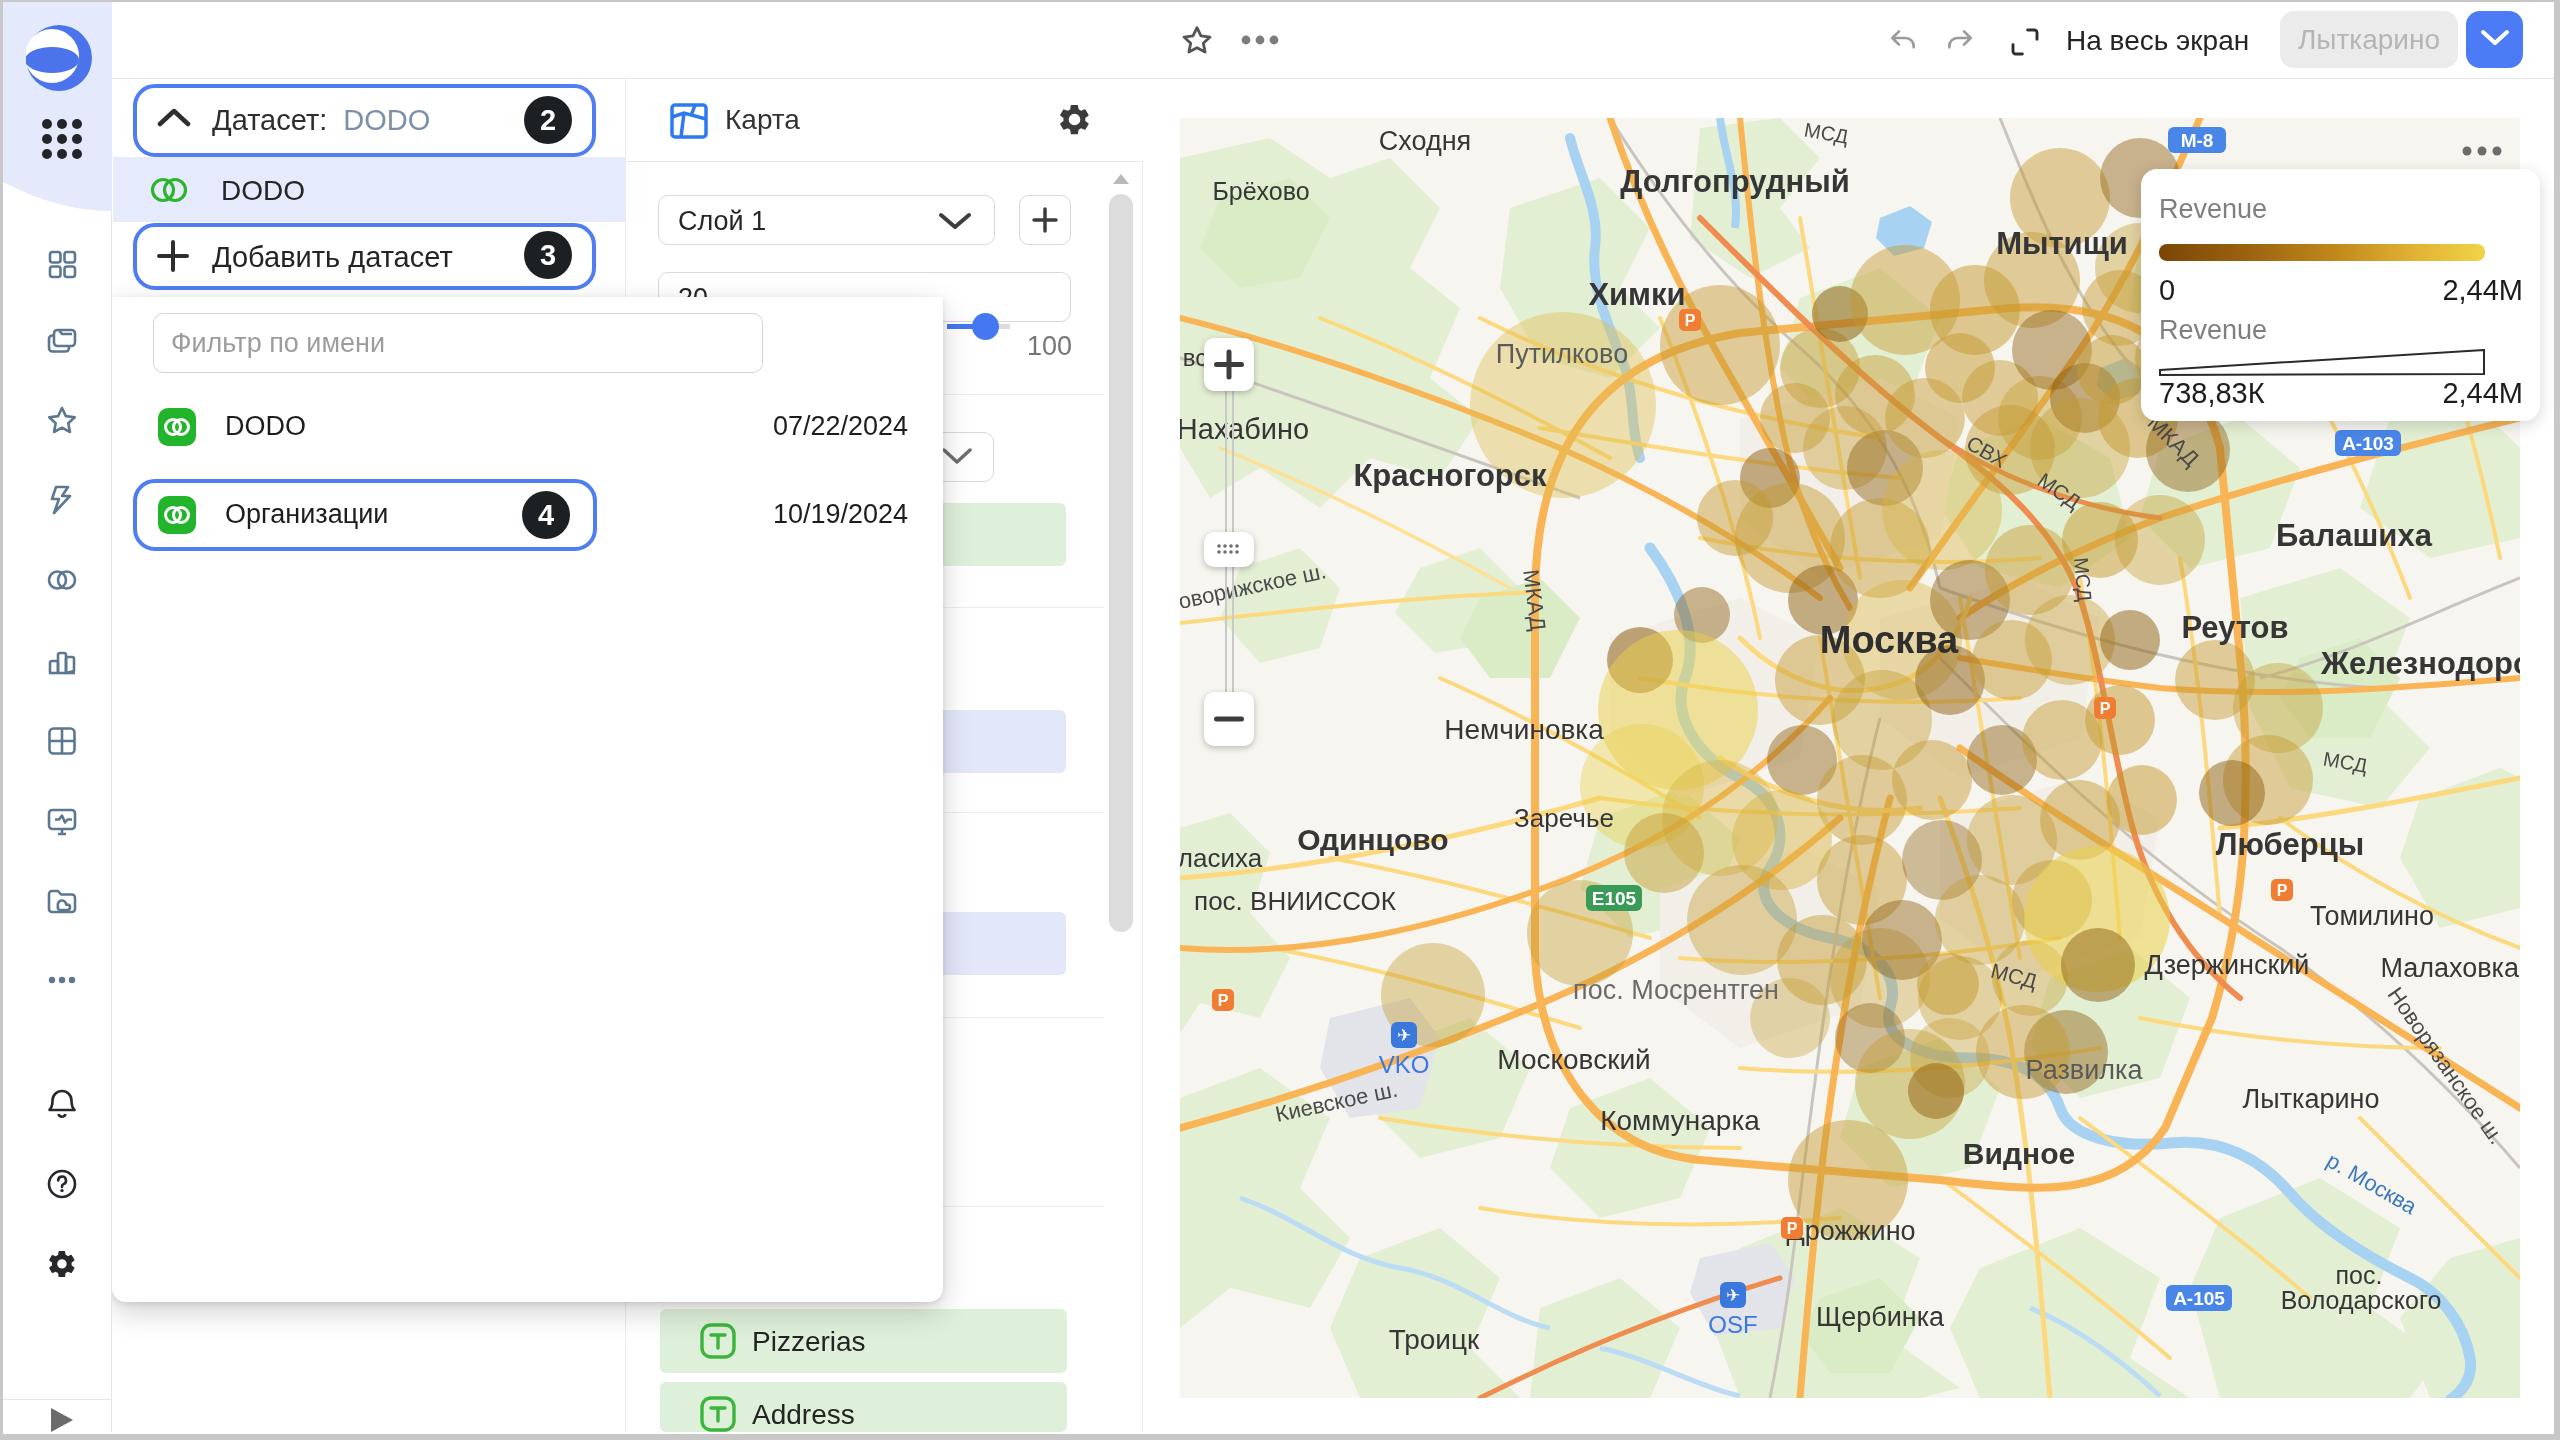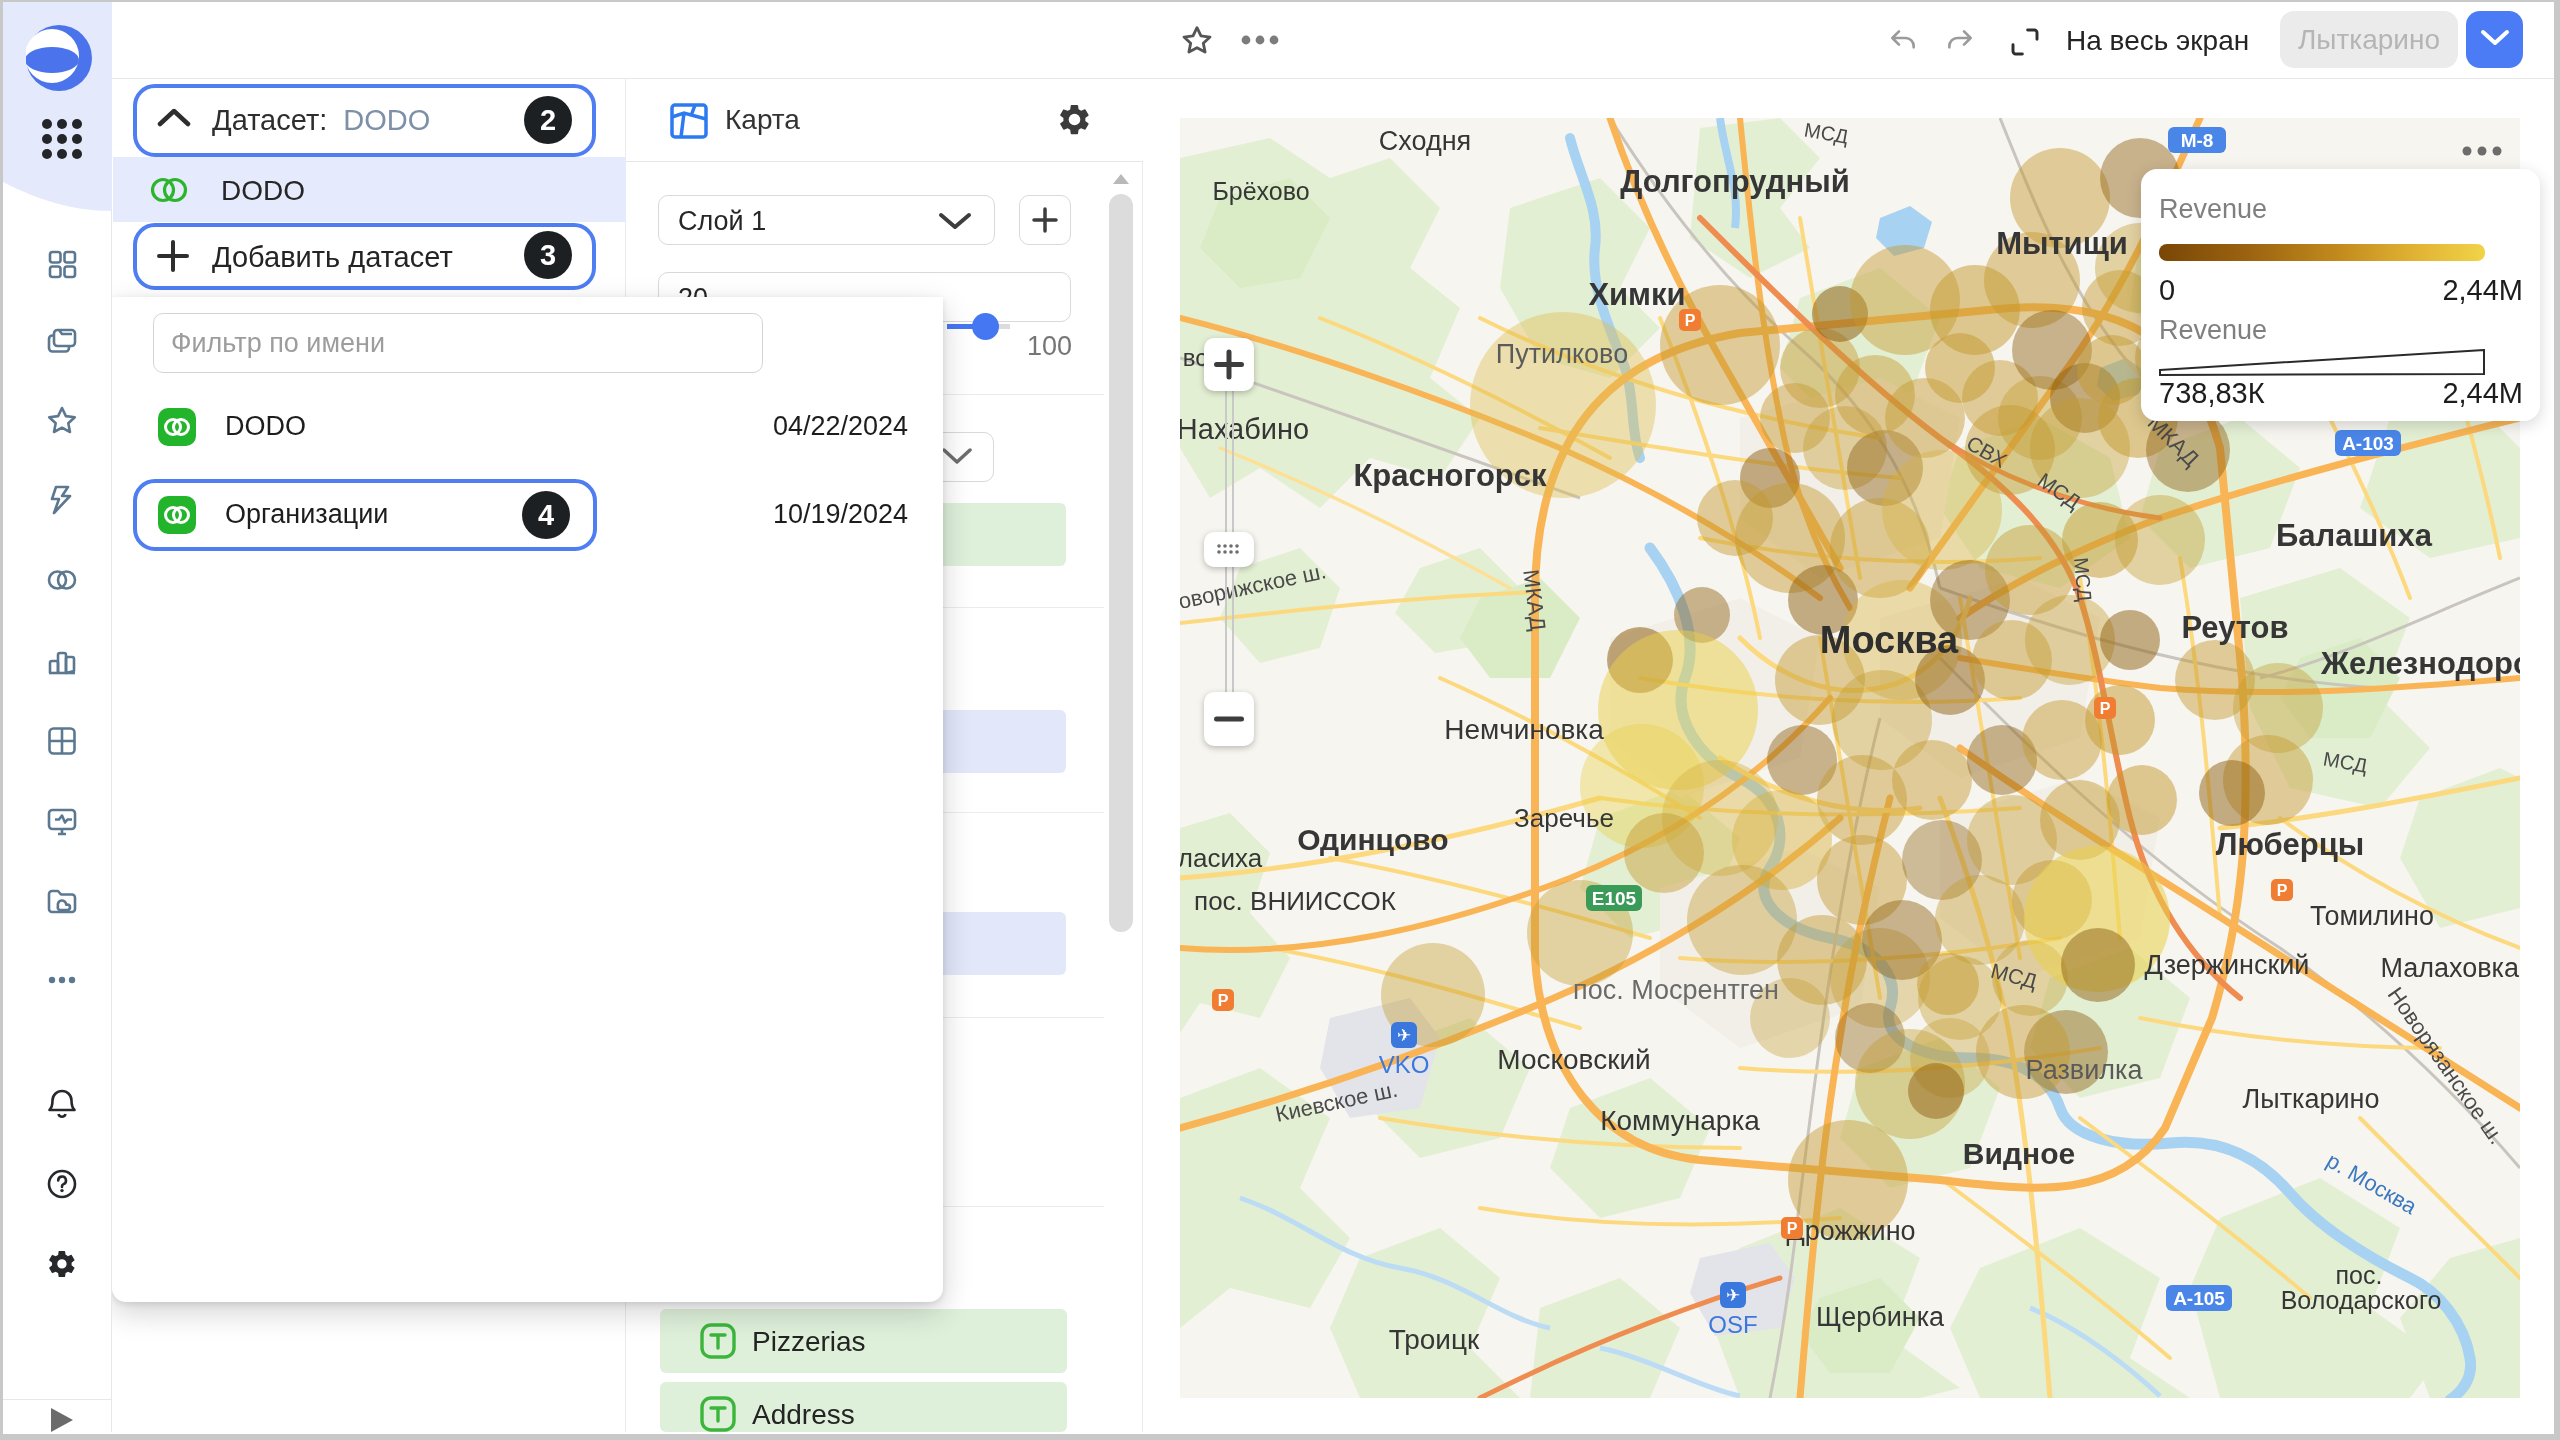--- a/index.html
+++ b/index.html
@@ -453,21 +453,21 @@
 <div style="position:absolute;left:212px;top:241px;font-size:29px;color:#242424;z-index:13;">Добавить датасет</div>
 <div class="badge" style="left:524px;top:231px;z-index:13;">3</div>
 
 <div id="dropdown">
   <div id="filterinput">Фильтр по имени</div>
   <div class="dsicon" style="left:46px;top:111px;"><svg width="38" height="38" viewBox="0 0 38 38">
         <circle cx="15" cy="19" r="7.5" fill="none" stroke="#fff" stroke-width="3"></circle>
         <circle cx="23" cy="19" r="7.5" fill="none" stroke="#fff" stroke-width="3"></circle>
       </svg></div>
   <div class="rowtext" style="left:113px;top:114px;">DODO</div>
-  <div class="rowdate" style="left:661px;top:114px;">04/22/2024</div>
+  <div class="rowdate" style="left:661px;top:114px;">07/22/2024</div>
   <div class="bluebox" style="left:21px;top:182px;width:464px;height:72px;"></div>
   <div class="dsicon" style="left:46px;top:199px;"><svg width="38" height="38" viewBox="0 0 38 38">
         <circle cx="15" cy="19" r="7.5" fill="none" stroke="#fff" stroke-width="3"></circle>
         <circle cx="23" cy="19" r="7.5" fill="none" stroke="#fff" stroke-width="3"></circle>
       </svg></div>
   <div class="rowtext" style="left:113px;top:202px;">Организации</div>
   <div class="badge" style="left:410px;top:194px;">4</div>
   <div class="rowdate" style="left:661px;top:202px;">10/19/2024</div>
 </div>
 

